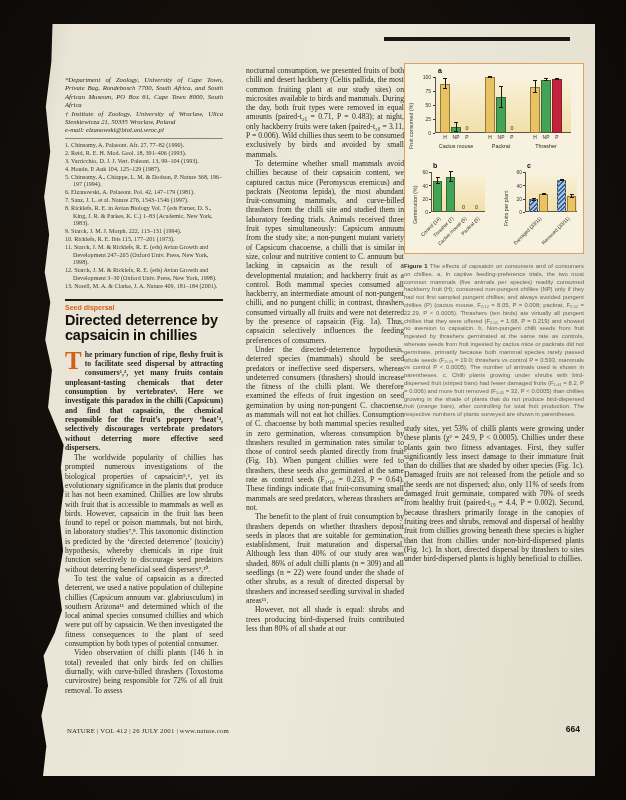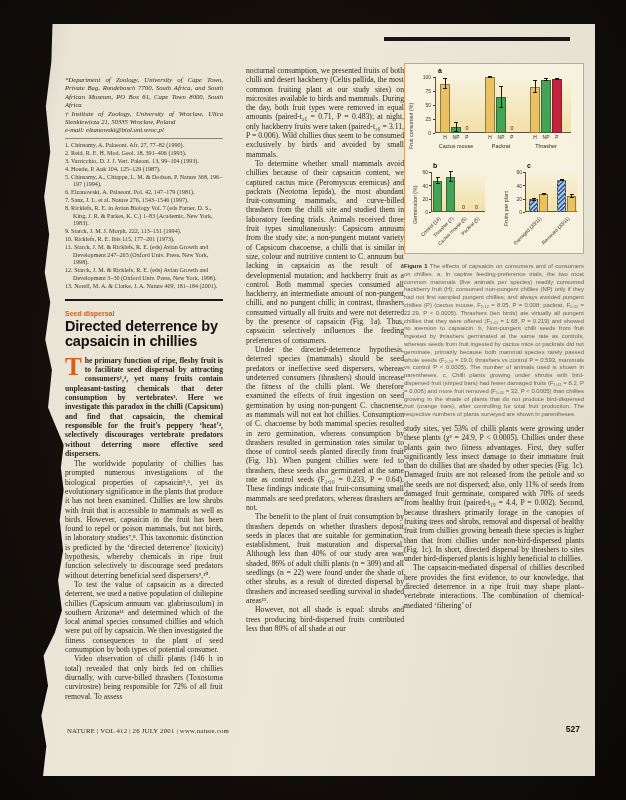--- a/index.html
+++ b/index.html
@@ -18,21 +18,21 @@
   .col-mid{left:208px;top:42px;width:158px;}
   .col-right{left:366px;top:39px;width:180px;}
   .para, .flow p{font-size:7.7px;line-height:9.3px;margin:0;}
   .flow p{text-indent:9px;}
   .flow p:first-child{text-indent:0;}
   .flow-all p{text-indent:9px !important;}
   .affil{font-style:italic;font-size:6.7px;line-height:8.4px;border-bottom:1px solid #8a8376;padding-bottom:3px;}
   .affil-line{margin:0;}
   .refs{list-style:none;margin:3px 0 0 0;padding:0 0 6px 0;}
   .ref{font-size:6.1px;line-height:7.5px;color:#3a352e;padding-left:8px;text-indent:-8px;text-align:left;margin:0 0 .5px 0;}
-  .section-block{border-top:2px solid #1c1915;padding-top:9px;margin-top:2px;}
+  .section-block{border-top:2px solid #1c1915;padding-top:3px;margin-top:2px;}
   .section-label{font:bold 7px "Liberation Sans",sans-serif;color:#d2601a;margin-bottom:2px;}
   .article-title{font:bold 14.5px/15.5px "Liberation Sans",sans-serif;letter-spacing:-.2px;color:#15120e;margin:0 0 6px 0;text-align:left;}
   .intro{font-weight:bold;margin-bottom:1px;}
   .dropcap{float:left;font:bold 25px/20px "Liberation Serif",serif;color:#d2601a;padding:1px 3px 0 0;}
   .figure-box{position:relative;width:178px;height:189px;border:1px solid #dca25f;background:#f7f1df;margin-bottom:9px;overflow:hidden;}
   .figure-box div{position:absolute;}
   .plotbg{background:linear-gradient(180deg,#f8f2dd 0%,#f2e0a8 100%);border-left:1px solid #5a5248;border-bottom:1px solid #5a5248;box-sizing:border-box;}
   .bar{box-sizing:border-box;border:1px solid rgba(45,32,12,.45);}
   .errbar::before{content:'';position:absolute;left:2px;top:0;bottom:0;width:1px;background:#1c1813;}
   .errbar::after{content:'';position:absolute;left:.5px;right:.5px;top:0;bottom:0;border-top:1px solid #1c1813;border-bottom:1px solid #1c1813;}
@@ -184,20 +184,19 @@
         <div class="rot-label" style="left: 73.5px; top: 152px; width: 60px;">Damaged (33/11)</div>
         <div class="bar" style="left: 152px; top: 116px; width: 9px; height: 32px; background: repeating-linear-gradient(135deg, rgb(49, 97, 156) 0px, rgb(49, 97, 156) 1.6px, rgb(166, 192, 220) 1.6px, rgb(166, 192, 220) 3.2px);"></div>
         <div class="errbar" style="left: 154px; top: 114.667px; width: 5px; height: 2.66667px;"></div>
         <div class="bar" style="left: 162px; top: 132px; width: 9px; height: 16px; background: rgb(233, 194, 100);"></div>
         <div class="errbar" style="left: 164px; top: 130px; width: 5px; height: 4px;"></div>
         <div class="rot-label" style="left: 101.5px; top: 152px; width: 60px;">Removed (33/11)</div>
       </div>
     <div class="caption"><span class="cap-label">Figure 1</span> <span class="cap-body">The effects of capsaicin on consumers and of consumers on chillies. a, In captive feeding-preference trials, the two most common mammals (five animals per species) readily consumed hackberry fruit (H); consumed non-pungent chillies (NP) only if they had not first sampled pungent chillies; and always avoided pungent chillies (P) (cactus mouse, F₂,₁₂ = 8.05, P = 0.008; packrat, F₂,₁₂ = 22.29, P &lt; 0.0005). Thrashers (ten birds) ate virtually all pungent chillies that they were offered (F₂,₁₅ = 1.68, P = 0.219) and showed no aversion to capsaicin. b, Non-pungent chilli seeds from fruit ingested by thrashers germinated at the same rate as controls, whereas seeds from fruit ingested by cactus mice or packrats did not germinate, primarily because both mammal species rarely passed whole seeds (F₂,₂₃ = 19.0; thrashers vs control P = 0.593, mammals vs control P &lt; 0.0005). The number of animals used is shown in parentheses. c, Chilli plants growing under shrubs with bird-dispersed fruit (striped bars) had fewer damaged fruits (F₁,₄₁ = 8.2, P = 0.006) and more fruit removed (F₁,₄₁ = 32, P &lt; 0.0005) than chillies growing in the shade of plants that do not produce bird-dispersed fruit (orange bars), after controlling for total fruit production. The respective numbers of plants surveyed are shown in parentheses.</span></div>
     <div class="flow">
         <p class="para">study sites, yet 53% of chilli plants were growing under these plants (χ² = 24.9, P &lt; 0.0005). Chillies under these plants gain two fitness advantages. First, they suffer significantly less insect damage to their immature fruit than do chillies that are shaded by other species (Fig. 1c). Damaged fruits are not released from the petiole and so the seeds are not dispersed; also, only 11% of seeds from damaged fruit germinate, compared with 70% of seeds from healthy fruit (paired-t₁₉ = 4.4, P = 0.002). Second, because thrashers primarily forage in the canopies of fruiting trees and shrubs, removal and dispersal of healthy fruit from chillies growing beneath these species is higher than that from chillies under non-bird-dispersed plants (Fig. 1c). In short, directed dispersal by thrashers to sites under bird-dispersed plants is highly beneficial to chillies.</p>
-        <p class="para">The capsaicin-mediated dispersal of chillies described here provides the first evidence, to our knowledge, that directed deterrence in a ripe fruit may shape plant–vertebrate interactions. The combination of chemical-mediated ‘filtering’ of</p>
       </div>
   </div>
 
   <div class="footer-line">NATURE | VOL 412 | 26 JULY 2001 | www.nature.com</div>
-  <div class="page-number">527</div>
+  <div class="page-number">664</div>
 
 </div>
 
 </body></html>

